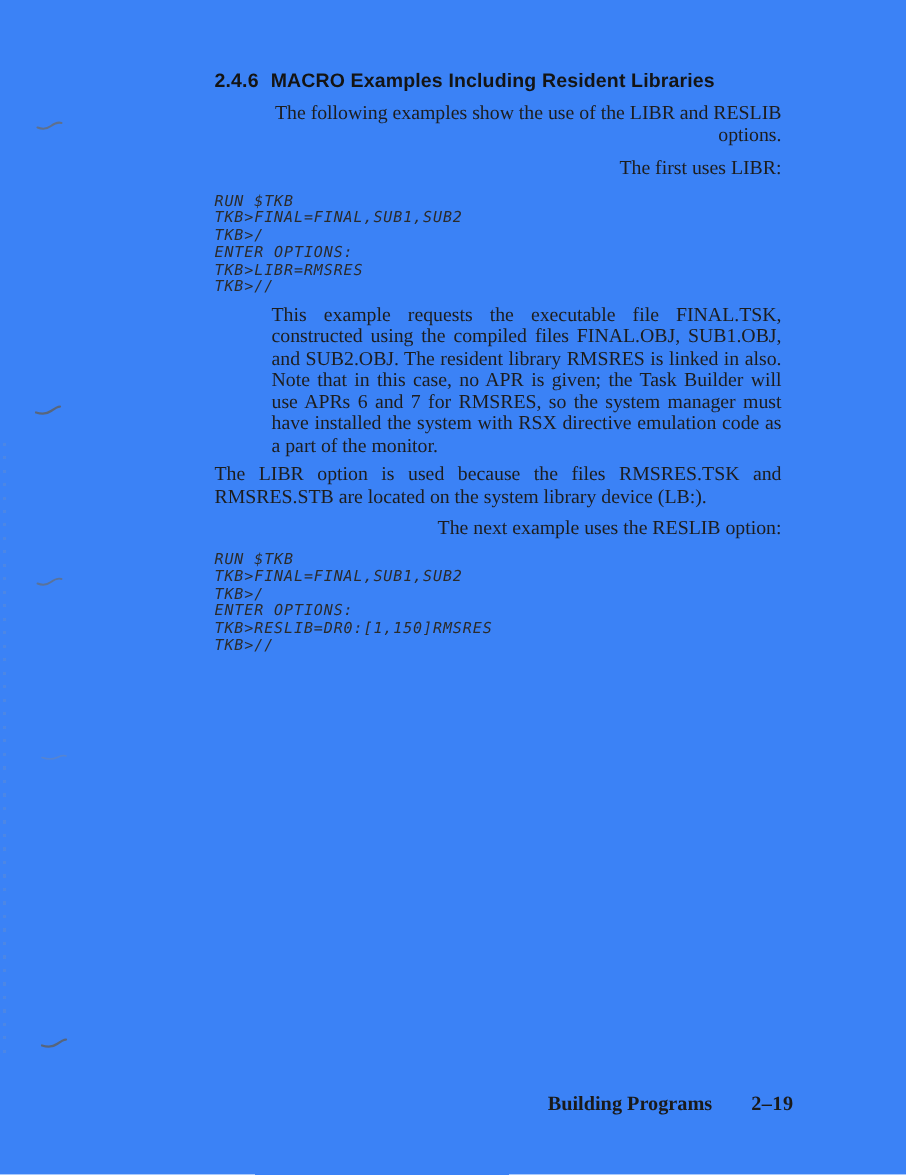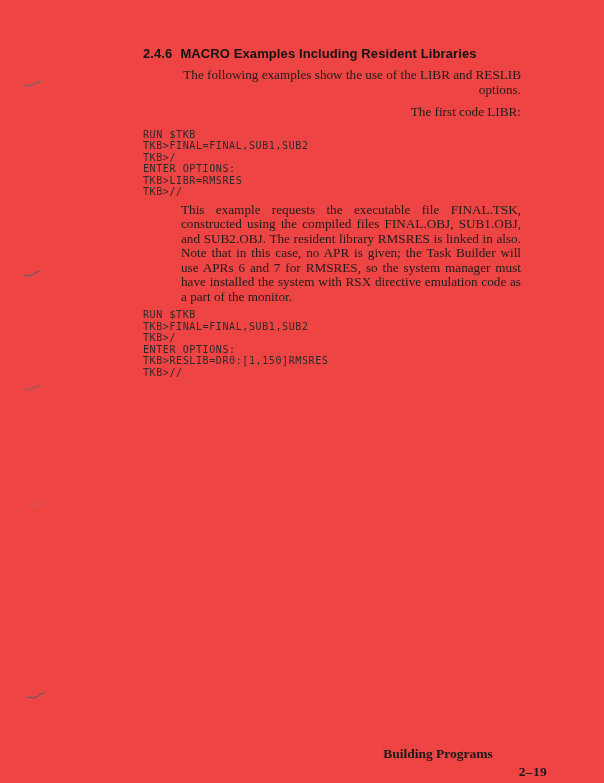--- a/index.html
+++ b/index.html
@@ -4,21 +4,21 @@
 <style>
   html, body {
     margin: 0;
     padding: 0;
     background: #ffffff;
   }
   .page {
     position: relative;
     width: 604px;
     height: 783px;
-    background: #ef4444;
+    background: #3b82f6;
     overflow: hidden;
     color: #1f1f1f;
   }
   .content {
     position: absolute;
     left: 143px;
     top: 46px;
     width: 378px;
   }
   h1.section-heading {
@@ -50,36 +50,37 @@
   p.m-libr    { margin-bottom: 7px; }
   p.m-next    { margin-bottom: 8px; }
   pre.code-listing {
     font-family: "DejaVu Sans Mono", monospace;
     font-size: 10px;
     line-height: 11.5px;
     letter-spacing: 0.6px;
     color: #2b2b2b;
     margin: 0;
     white-space: pre;
+    font-style: italic;
   }
   pre.m-code1 { margin-bottom: 5px; }
   pre.m-code2 { margin-bottom: 11px; }
   .footer {
     position: absolute;
     top: 728px;
-    right: 57px;
+    right: 75px;
     display: flex;
-    align-items: center;
+    align-items: flex-start;
     gap: 26px;
     font-family: "Liberation Serif", serif;
     font-size: 13.5px;
     color: #1a1a1a;
   }
   .footer .footer-section { font-weight: 600; }
-  .footer .footer-pageno  { font-weight: 700; letter-spacing: 0.3px; margin-top: 36px; }
+  .footer .footer-pageno  { font-weight: 700; letter-spacing: 0.3px; }
   .margin-mark {
     position: absolute;
     width: 18px;
     height: 8px;
     pointer-events: none;
   }
   .mk1 { left: 24px; top: 80px;  opacity: 0.75; }
   .mk2 { left: 23px; top: 270px; opacity: 0.80; }
   .mk3 { left: 24px; top: 384px; opacity: 0.65; }
   .mk4 { left: 27px; top: 501px; opacity: 0.35; }
@@ -123,32 +124,34 @@
   </svg>
 
   <div class="content">
 
     <h1 class="section-heading">
       <span class="sec-num">2.4.6</span><span>MACRO Examples Including Resident Libraries</span>
     </h1>
 
     <p class="body-text m-intro">The following examples show the use of the LIBR and RESLIB options.</p>
 
-    <p class="body-text m-first">The first code LIBR:</p>
+    <p class="body-text m-first">The first uses LIBR:</p>
 
     <pre class="code-listing m-code1">RUN $TKB
 TKB&gt;FINAL=FINAL,SUB1,SUB2
 TKB&gt;/
 ENTER OPTIONS:
 TKB&gt;LIBR=RMSRES
 TKB&gt;//</pre>
 
     <p class="body-text justified m-ex1">This example requests the executable file FINAL.TSK, constructed using the compiled files FINAL.OBJ, SUB1.OBJ, and SUB2.OBJ. The resident library RMSRES is linked in also. Note that in this case, no APR is given; the Task Builder will use APRs 6 and 7 for RMSRES, so the system manager must have installed the system with RSX directive emulation code as a part of the monitor.</p>
 
+    <p class="body-text justified m-libr">The LIBR option is used because the files RMSRES.TSK and RMSRES.STB are located on the system library device (LB:).</p>
 
+    <p class="body-text m-next">The next example uses the RESLIB option:</p>
 
     <pre class="code-listing m-code2">RUN $TKB
 TKB&gt;FINAL=FINAL,SUB1,SUB2
 TKB&gt;/
 ENTER OPTIONS:
 TKB&gt;RESLIB=DR0:[1,150]RMSRES
 TKB&gt;//</pre>
 
 
   </div>

